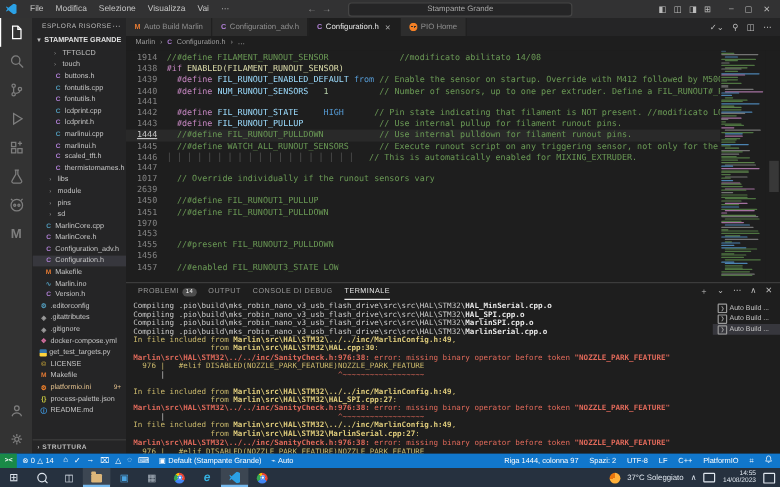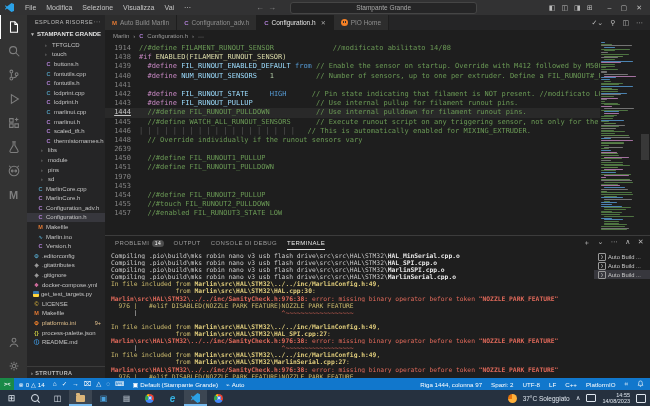--- a/index.html
+++ b/index.html
@@ -383,28 +383,29 @@
             <div class="cl"><span class="ln">1914</span><span class="lc"><span class="seg-c">//#define FILAMENT_RUNOUT_SENSOR              //modificato abilitato 14/08</span></span></div>
             <div class="cl"><span class="ln">1438</span><span class="lc"><span class="seg-p">#if </span><span class="seg-f">ENABLED(FILAMENT_RUNOUT_SENSOR)</span></span></div>
             <div class="cl"><span class="ln">1439</span><span class="lc"><span class="seg-w">  </span><span class="seg-p">#define </span><span class="seg-m">FIL_RUNOUT_ENABLED_DEFAULT </span><span class="seg-k">from </span><span class="seg-c">// Enable the sensor on startup. Override with M412 followed by M500.</span></span></div>
             <div class="cl"><span class="ln">1440</span><span class="lc"><span class="seg-w">  </span><span class="seg-p">#define </span><span class="seg-m">NUM_RUNOUT_SENSORS   </span><span class="seg-n">1</span><span class="seg-w">          </span><span class="seg-c">// Number of sensors, up to one per extruder. Define a FIL_RUNOUT#_PIN for each.</span></span></div>
             <div class="cl"><span class="ln">1441</span><span class="lc"></span></div>
             <div class="cl"><span class="ln">1442</span><span class="lc"><span class="seg-w">  </span><span class="seg-p">#define </span><span class="seg-m">FIL_RUNOUT_STATE     </span><span class="seg-k">HIGH</span><span class="seg-w">      </span><span class="seg-c">// Pin state indicating that filament is NOT present. //modificato LOW 14/08</span></span></div>
             <div class="cl"><span class="ln">1443</span><span class="lc"><span class="seg-w">  </span><span class="seg-p">#define </span><span class="seg-m">FIL_RUNOUT_PULLUP</span><span class="seg-w">               </span><span class="seg-c">// Use internal pullup for filament runout pins.</span></span></div>
             <div class="cl cur"><span class="ln">1444</span><span class="lc"><span class="seg-c">  //#define FIL_RUNOUT_PULLDOWN           // Use internal pulldown for filament runout pins.</span></span></div>
             <div class="cl"><span class="ln">1445</span><span class="lc"><span class="seg-c">  //#define WATCH_ALL_RUNOUT_SENSORS      // Execute runout script on any triggering sensor, not only for the active extruder.</span></span></div>
             <div class="cl"><span class="ln">1446</span><span class="lc"><span class="seg-g">│ │ │ │ │ │ │ │ │ │ │ │ │ │ │ │ │ │ │ </span><span class="seg-c">  // This is automatically enabled for MIXING_EXTRUDER.</span></span></div>
-            <div class="cl"><span class="ln">1448</span><span class="lc"><span class="seg-c">  // Override individually if the runout sensors vary</span></span></div>
+            <div class="cl"><span class="ln">1447</span><span class="lc"></span></div>
+            <div class="cl"><span class="ln">1017</span><span class="lc"><span class="seg-c">  // Override individually if the runout sensors vary</span></span></div>
             <div class="cl"><span class="ln">2639</span></div>
             <div class="cl"><span class="ln">1450</span><span class="lc"><span class="seg-c">  //#define FIL_RUNOUT1_PULLUP</span></span></div>
             <div class="cl"><span class="ln">1451</span><span class="lc"><span class="seg-c">  //#define FIL_RUNOUT1_PULLDOWN</span></span></div>
             <div class="cl"><span class="ln">1970</span><span class="lc"></span></div>
             <div class="cl"><span class="ln">1453</span></div>
-            <div class="cl"><span class="ln">1454</span><span class="lc"><span class="seg-c">  //#define FIL_RUNOUT2_PULLUP</span></span></div>
-            <div class="cl"><span class="ln">1455</span><span class="lc"><span class="seg-c">  //#touch FIL_RUNOUT2_PULLDOWN</span></span></div>
+            <div class="cl"><span class="ln">1455</span><span class="lc"><span class="seg-c">  //#present FIL_RUNOUT2_PULLDOWN</span></span></div>
+            <div class="cl"><span class="ln">1456</span><span class="lc"></span></div>
             <div class="cl"><span class="ln">1457</span><span class="lc"><span class="seg-c">  //#enabled FIL_RUNOUT3_STATE LOW</span></span></div>
           </div>
         <div id="minimap">
             <div class="mm-bar" style="width: 4.0092px; margin-left: 1px; background: rgb(86, 156, 214); opacity: 0.8;"></div>
             <div class="mm-bar" style="width: 11.3726px; margin-left: 1px; background: rgb(90, 138, 74); opacity: 0.8;"></div>
             <div class="mm-bar" style="width: 31.3245px; margin-left: 1px; background: rgb(136, 136, 136); opacity: 0.8;"></div>
             <div class="mm-bar" style="width: 11.1988px; margin-left: 4px; background: rgb(86, 156, 214); opacity: 0.8;"></div>
             <div class="mm-bar" style="width: 29.2152px; margin-left: 1px; background: rgb(90, 138, 74); opacity: 0.8;"></div>
             <div class="mm-bar" style="width: 10.9274px; margin-left: 4px; background: rgb(90, 138, 74); opacity: 0.8;"></div>
             <div class="mm-bar" style="width: 6.89681px; margin-left: 1px; background: rgb(136, 136, 136); opacity: 0.8;"></div>

